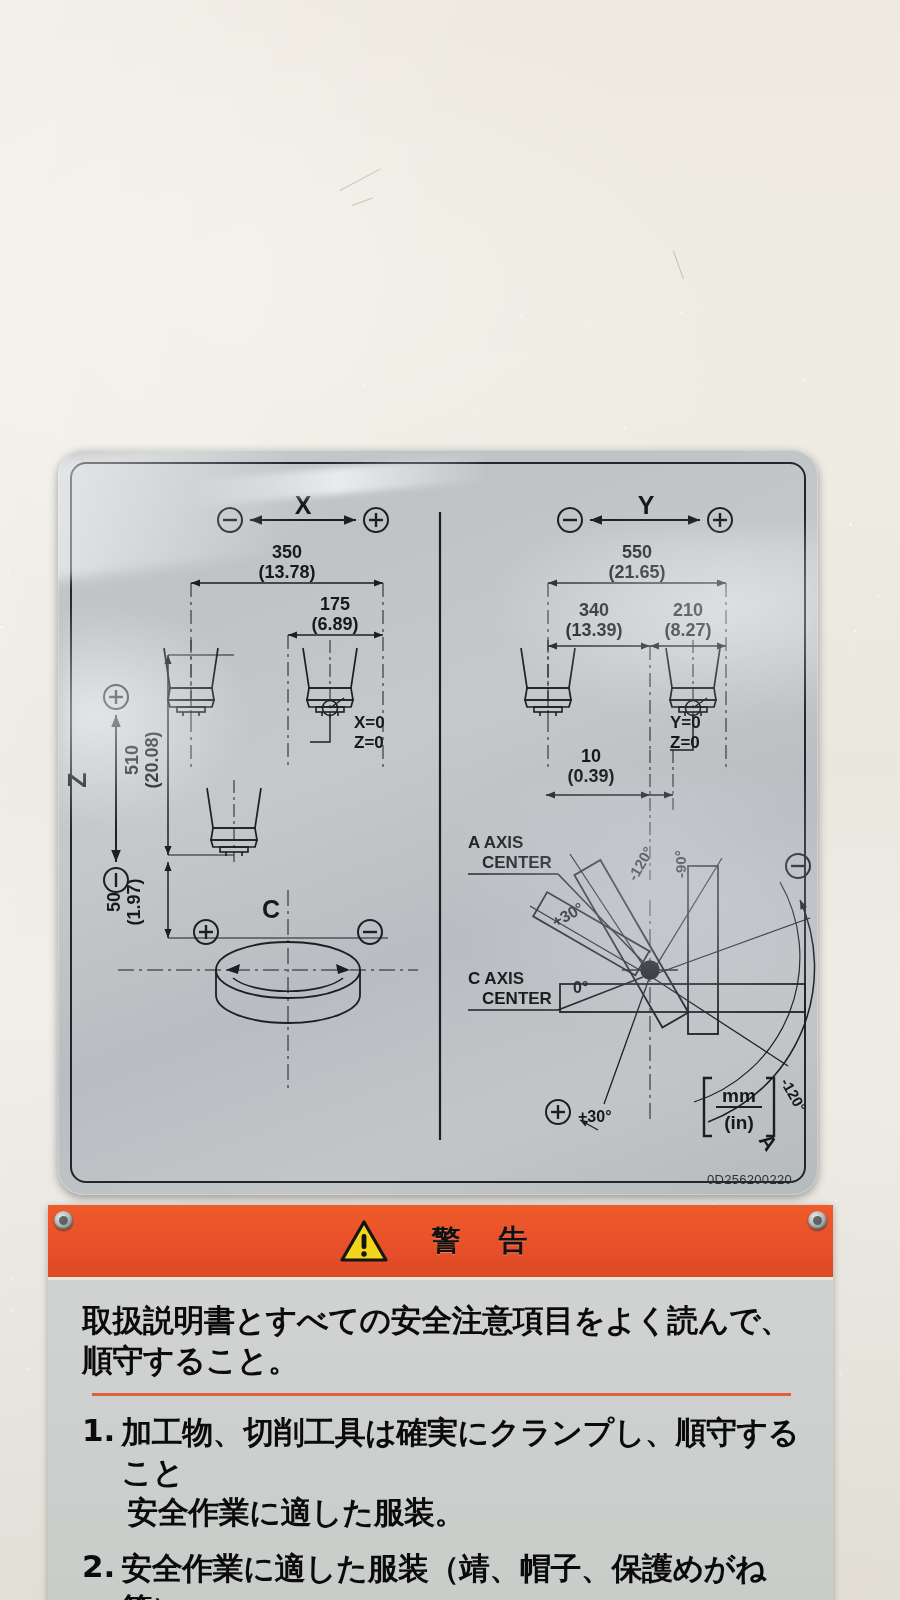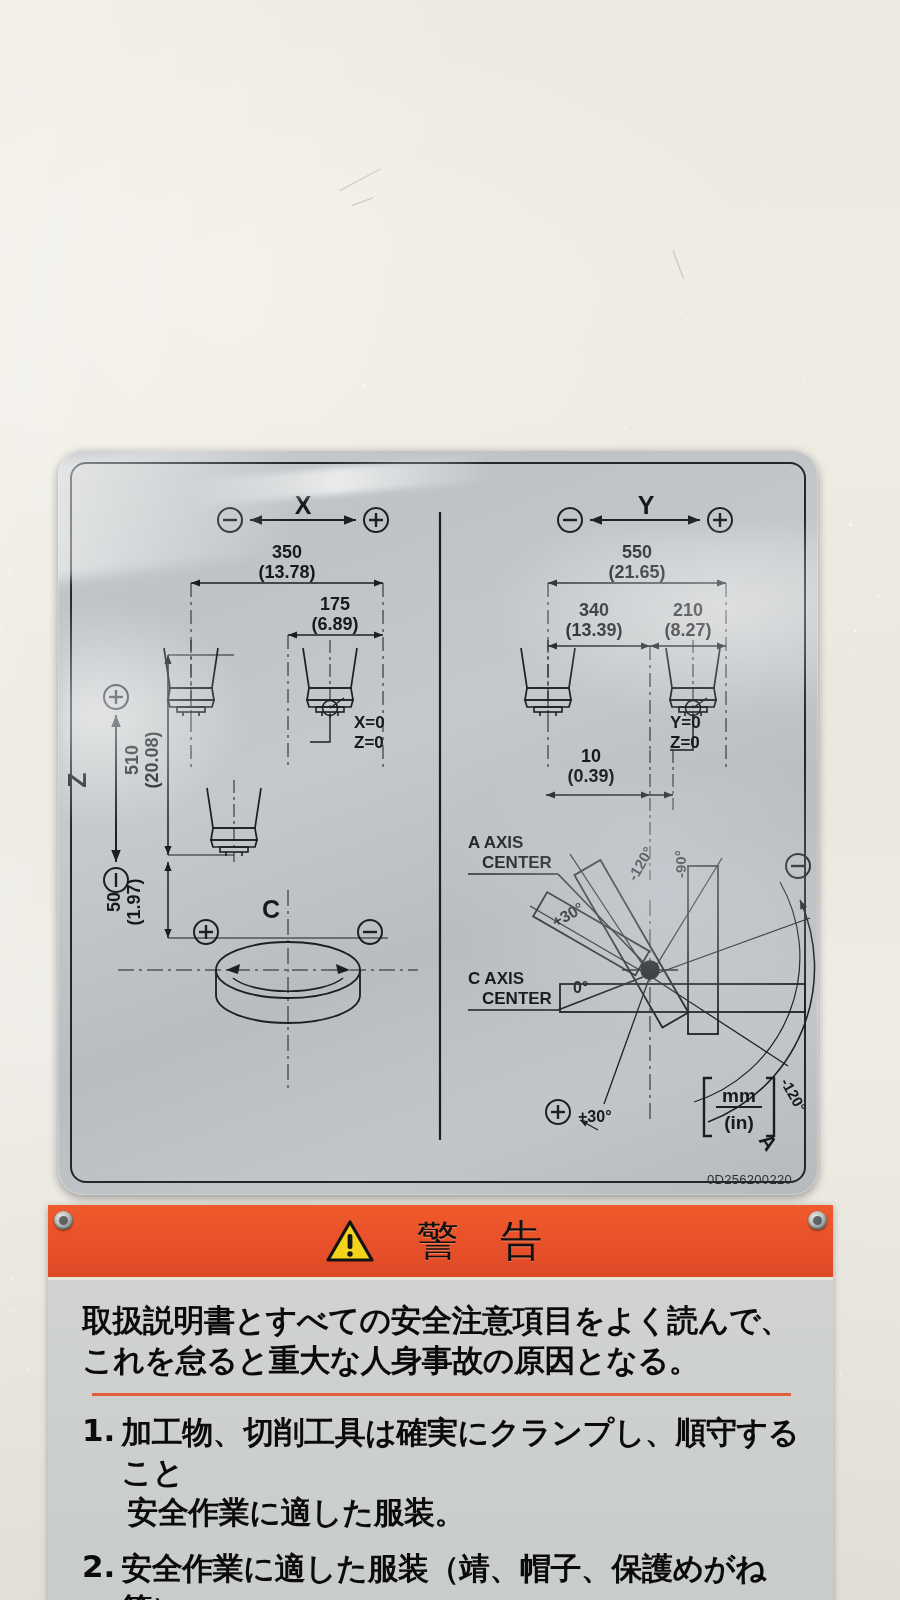--- a/index.html
+++ b/index.html
@@ -39,22 +39,22 @@
   
   #warn{
     position:absolute;left:48px;top:1205px;width:785px;height:400px;
     background:linear-gradient(180deg,#d2d4d2 0%,#cfd2d0 30%,#c9cdca 100%);
     box-shadow:0 2px 7px rgba(0,0,0,.28);
   }
   #warnHeader{position:relative;height:72px;
     background:linear-gradient(180deg,#ef5b2b 0%,#e8502a 55%,#dc4a25 100%);
     display:flex;align-items:center;justify-content:center;gap:22px;
     border-bottom:3px solid #e7e4da;}
-  #warnTitle{font-family:"DejaVu Sans",sans-serif;font-weight:normal;color:#111;
-    font-size:42px;letter-spacing:14px;text-shadow:0 1px 0 rgba(255,255,255,.25);margin-left:20px;}
+  #warnTitle{font-family:"DejaVu Sans",sans-serif;font-weight:bold;color:#111;
+    font-size:29px;letter-spacing:14px;text-shadow:0 1px 0 rgba(255,255,255,.25);margin-left:20px;}
   #warnBody{padding:20px 30px 0 34px;}
   .jp{font-family:"DejaVu Sans",sans-serif;color:#0b0b0b;font-weight:600;
     font-size:31px;line-height:1.30;letter-spacing:-0.5px;}
   #rule{height:3px;background:#e0603c;margin:12px 12px 0 10px;}
   .item{display:flex;gap:6px;}
   .num{font-family:"DejaVu Sans",sans-serif;font-weight:600;font-size:31px;color:#0b0b0b;}
   .screw{position:absolute;width:19px;height:19px;border-radius:50%;
     background:radial-gradient(circle at 38% 32%, #e9ebea 0%, #b6bab9 45%, #6f7473 78%, #4a4f4e 100%);
     box-shadow:0 1px 2px rgba(0,0,0,.45), inset 0 -1px 2px rgba(0,0,0,.4);}
   .screw:after{content:"";position:absolute;left:5px;top:5px;width:9px;height:9px;
@@ -462,21 +462,21 @@
     <svg width="50" height="44" viewBox="0 0 50 44">
       <path d="M25 3 L47 41 L3 41 Z" fill="#f2d41d" stroke="#141414" stroke-width="3.2" stroke-linejoin="round"></path>
       <rect x="22.6" y="15" width="4.8" height="15" rx="2" fill="#141414"></rect>
       <circle cx="25" cy="35" r="2.7" fill="#141414"></circle>
     </svg>
     <div id="warnTitle">警 告</div>
   </div>
 
   <div id="warnBody">
     <div class="jp">取扱説明書とすべての安全注意項目をよく読んで、</div>
-    <div class="jp">これを怠ると重大な人身事故の原因となる。</div>
+    <div class="jp">順守すること。</div>
 
     <div id="rule"></div>
 
     <div class="item" style="margin-top:16px;">
       <div class="num">1.</div>
       <div>
         <div class="jp">加工物、切削工具は確実にクランプし、順守すること</div>
         <div class="jp" style="padding-left:6px;">安全作業に適した服装。</div>
       </div>
     </div>

